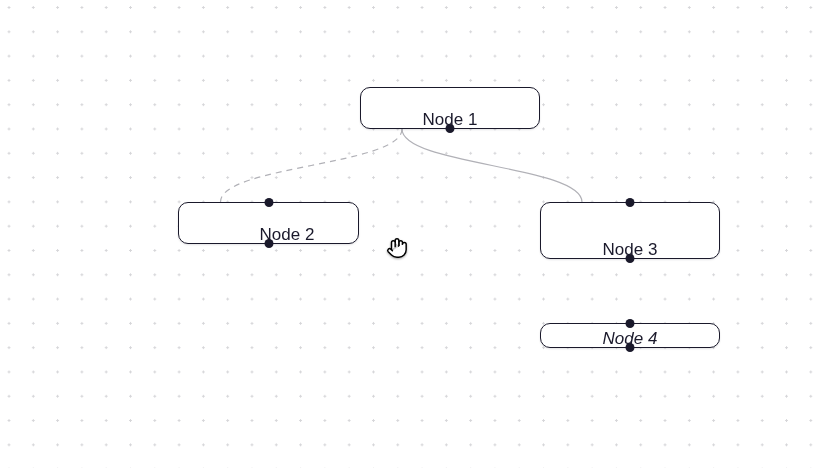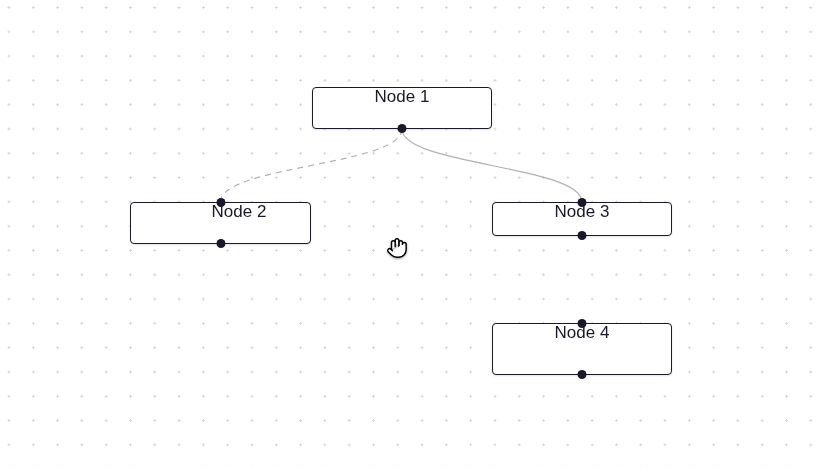--- a/index.html
+++ b/index.html
@@ -31,26 +31,27 @@
     stroke-width: 1.2px;
   }
   .edge.dashed {
     stroke-dasharray: 6 5;
   }
   .node {
     position: absolute;
     box-sizing: border-box;
     background: var(--node-bg, #ffffff);
     border: 1px solid var(--node-border, #1a192b);
-    border-radius: 4px;
+    border-radius: 10px;
     display: flex;
-    align-items: flex-start;
+    align-items: flex-end;
     justify-content: center;
     box-shadow: 0 1px 2px rgba(26, 25, 43, 0.12);
     cursor: grab;
+    margin-left: 48px;
   }
   .node-label {
     font-size: 17px;
     line-height: 1;
     color: var(--node-text, #1a192b);
     white-space: nowrap;
     user-select: none;
   }
   .handle {
     position: absolute;
@@ -91,23 +92,23 @@
   </div>
 <div class="node" style="left: 312px; top: 87px; width: 180px; height: 42px;">
       <span class="node-label">Node 1</span>
       <div class="handle bottom"></div>
     </div>
     <div class="node" style="left: 130px; top: 202px; width: 181px; height: 42px; padding-left: 37px;">
       <div class="handle top"></div>
       <span class="node-label">Node 2</span>
       <div class="handle bottom"></div>
     </div>
-    <div class="node" style="left: 492px; top: 202px; width: 180px; height: 34px;">
+    <div class="node" style="left: 492px; top: 202px; width: 180px; height: 57px;">
       <div class="handle top"></div>
       <span class="node-label">Node 3</span>
       <div class="handle bottom"></div>
     </div>
-    <div class="node" style="left: 492px; top: 323px; width: 180px; height: 52px;">
+    <div class="node" style="left: 492px; top: 323px; width: 180px; height: 25px; font-style: italic;">
       <div class="handle top"></div>
       <span class="node-label">Node 4</span>
       <div class="handle bottom"></div>
     </div>
   </div>
 
 </body></html>

